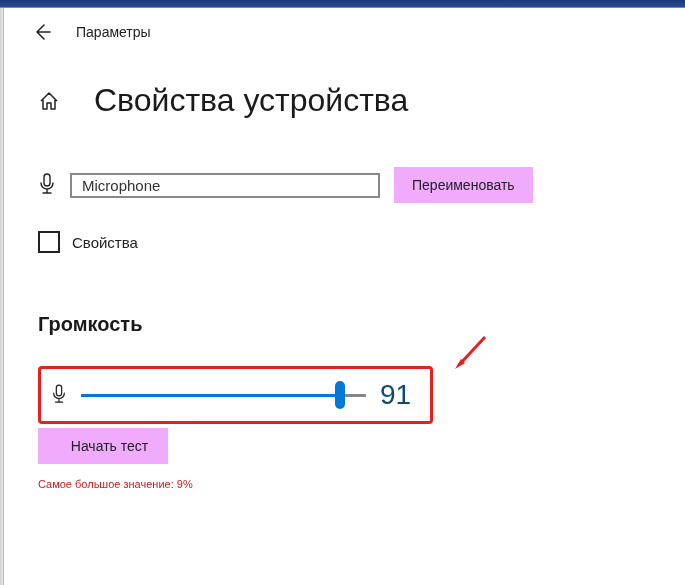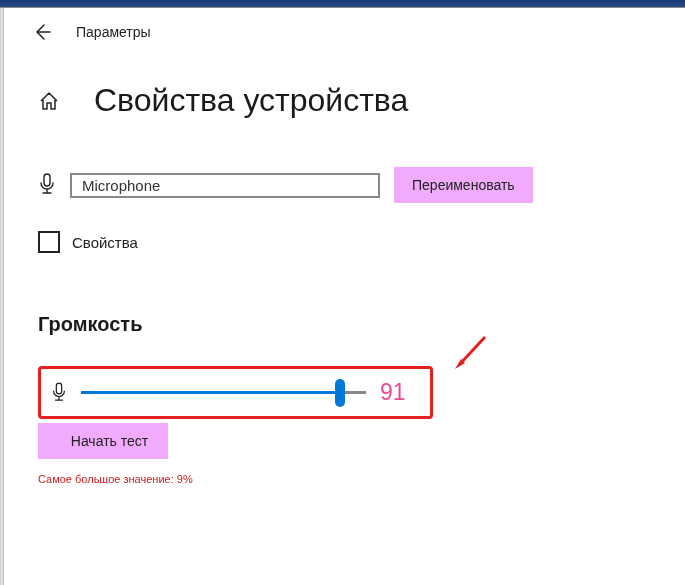--- a/index.html
+++ b/index.html
@@ -143,22 +143,22 @@
     }
     .slider-thumb {
       position: absolute;
       left: calc(91% - 5px);
       width: 10px;
       height: 28px;
       background: #0078d7;
       border-radius: 5px;
     }
     .slider-value {
-      font-size: 23px;
-      color: #ec4899;
+      font-size: 28px;
+      color: #0c4a6e;
       min-width: 34px;
     }
     
     .arrow {
       position: absolute;
       left: 410px;
       top: -36px;
       pointer-events: none;
     }
     

